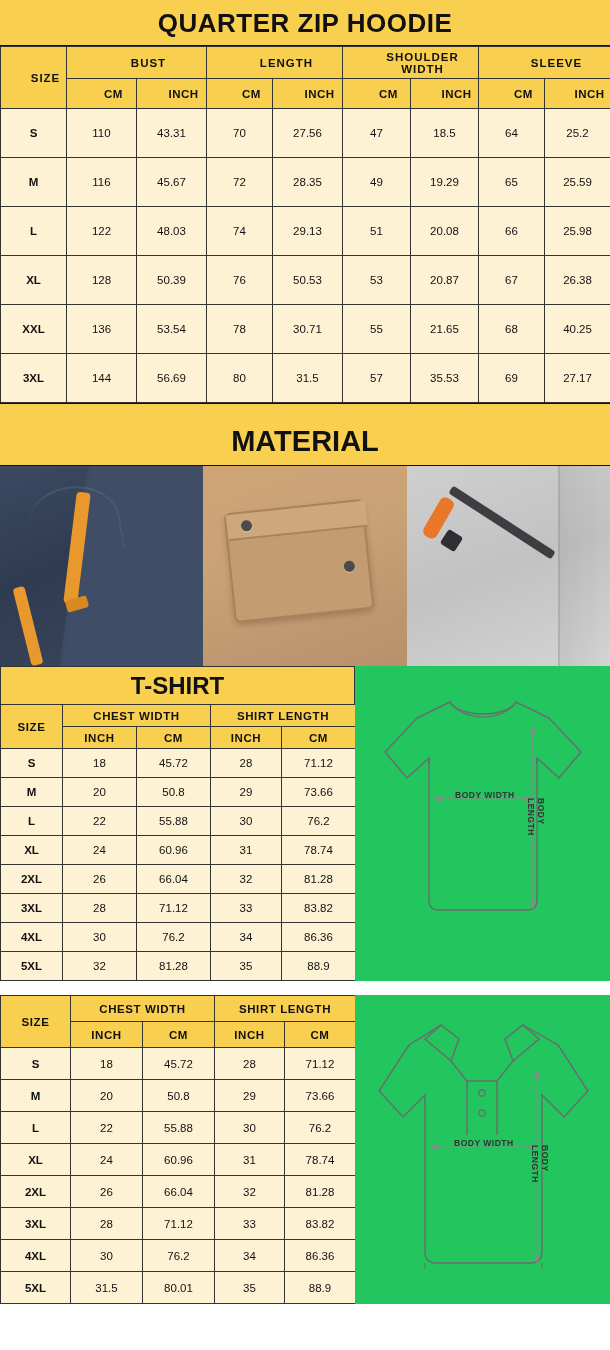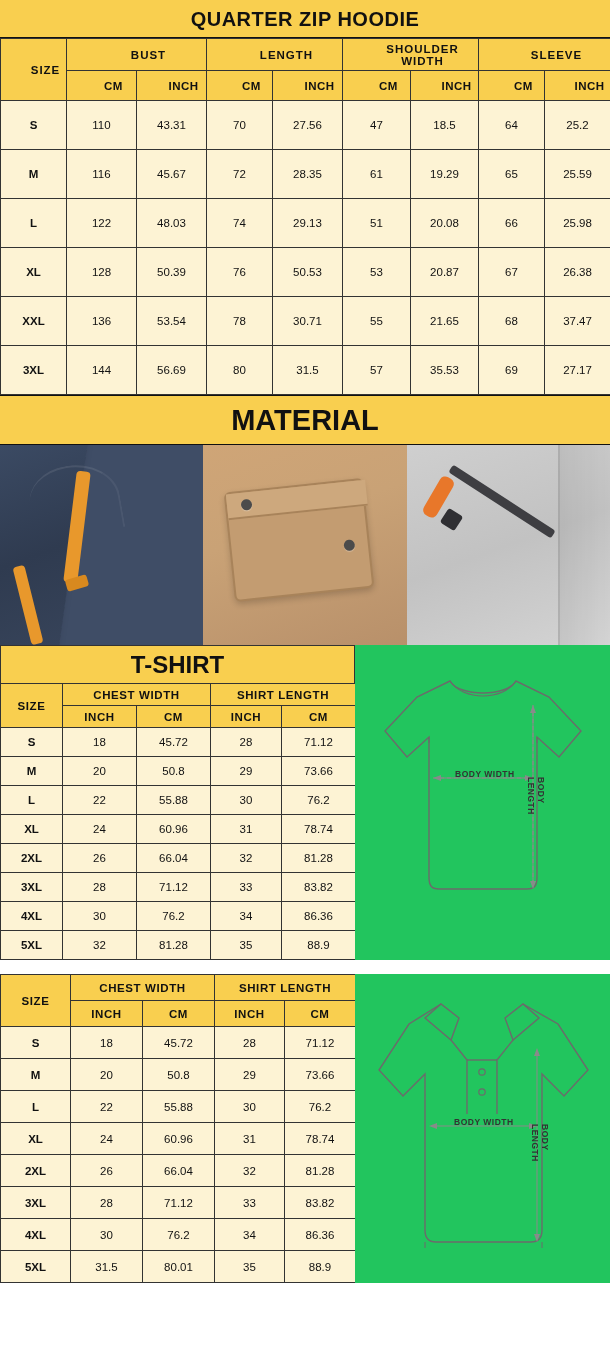--- a/index.html
+++ b/index.html
@@ -8,21 +8,21 @@
     width: 610px;
     background: #ffffff;
     font-family: "Liberation Sans", sans-serif;
   }
   .page { width: 610px; position: relative; }
 
   
   .hoodie-title {
     background: #f9cf4f;
     text-align: center;
-    font-size: 20px;
+    font-size: 26px;
     font-weight: bold;
     letter-spacing: 0.5px;
     color: #111;
     padding: 8px 0 6px 0;
     border-bottom: 1px solid #111;
   }
   table.grid {
     border-collapse: collapse;
     width: 100%;
     table-layout: fixed;
@@ -46,21 +46,21 @@
   .hoodie-table td.sizecell { font-weight: bold; }
   .hoodie-table .unitrow th { height: 30px; letter-spacing: 0.5px; }
 
   
   .material-title {
     background: #f9cf4f;
     text-align: center;
     font-size: 29px;
     font-weight: bold;
     color: #111;
-    padding: 8px 0 7px 0;
+    padding: 21px 0 7px 0;
     border-top: 1px solid #111;
     border-bottom: 1px solid #111;
   }
   .material-row { display: flex; width: 100%; height: 200px; }
   .material-cell { flex: 1 1 0; position: relative; overflow: hidden; }
   .mat-navy { background: linear-gradient(160deg,#3b4a63 0%,#2f3b50 45%,#3a475e 100%); }
   .mat-tan  { background: linear-gradient(160deg,#cfa577 0%,#c9a276 40%,#b8906a 100%); }
   .mat-grey { background: linear-gradient(160deg,#cfcfcf 0%,#c2c2c2 50%,#d4d4d4 100%); }
 
   
@@ -211,21 +211,21 @@
         <td>18.5</td>
         <td>64</td>
         <td>25.2</td>
       </tr>
       <tr>
         <td class="sizecell">M</td>
         <td>116</td>
         <td>45.67</td>
         <td>72</td>
         <td>28.35</td>
-        <td>61</td>
+        <td>49</td>
         <td>19.29</td>
         <td>65</td>
         <td>25.59</td>
       </tr>
       <tr>
         <td class="sizecell">L</td>
         <td>122</td>
         <td>48.03</td>
         <td>74</td>
         <td>29.13</td>
@@ -247,21 +247,21 @@
       </tr>
       <tr>
         <td class="sizecell">XXL</td>
         <td>136</td>
         <td>53.54</td>
         <td>78</td>
         <td>30.71</td>
         <td>55</td>
         <td>21.65</td>
         <td>68</td>
-        <td>37.47</td>
+        <td>40.25</td>
       </tr>
       <tr>
         <td class="sizecell">3XL</td>
         <td>144</td>
         <td>56.69</td>
         <td>80</td>
         <td>31.5</td>
         <td>57</td>
         <td>35.53</td>
         <td>69</td>

